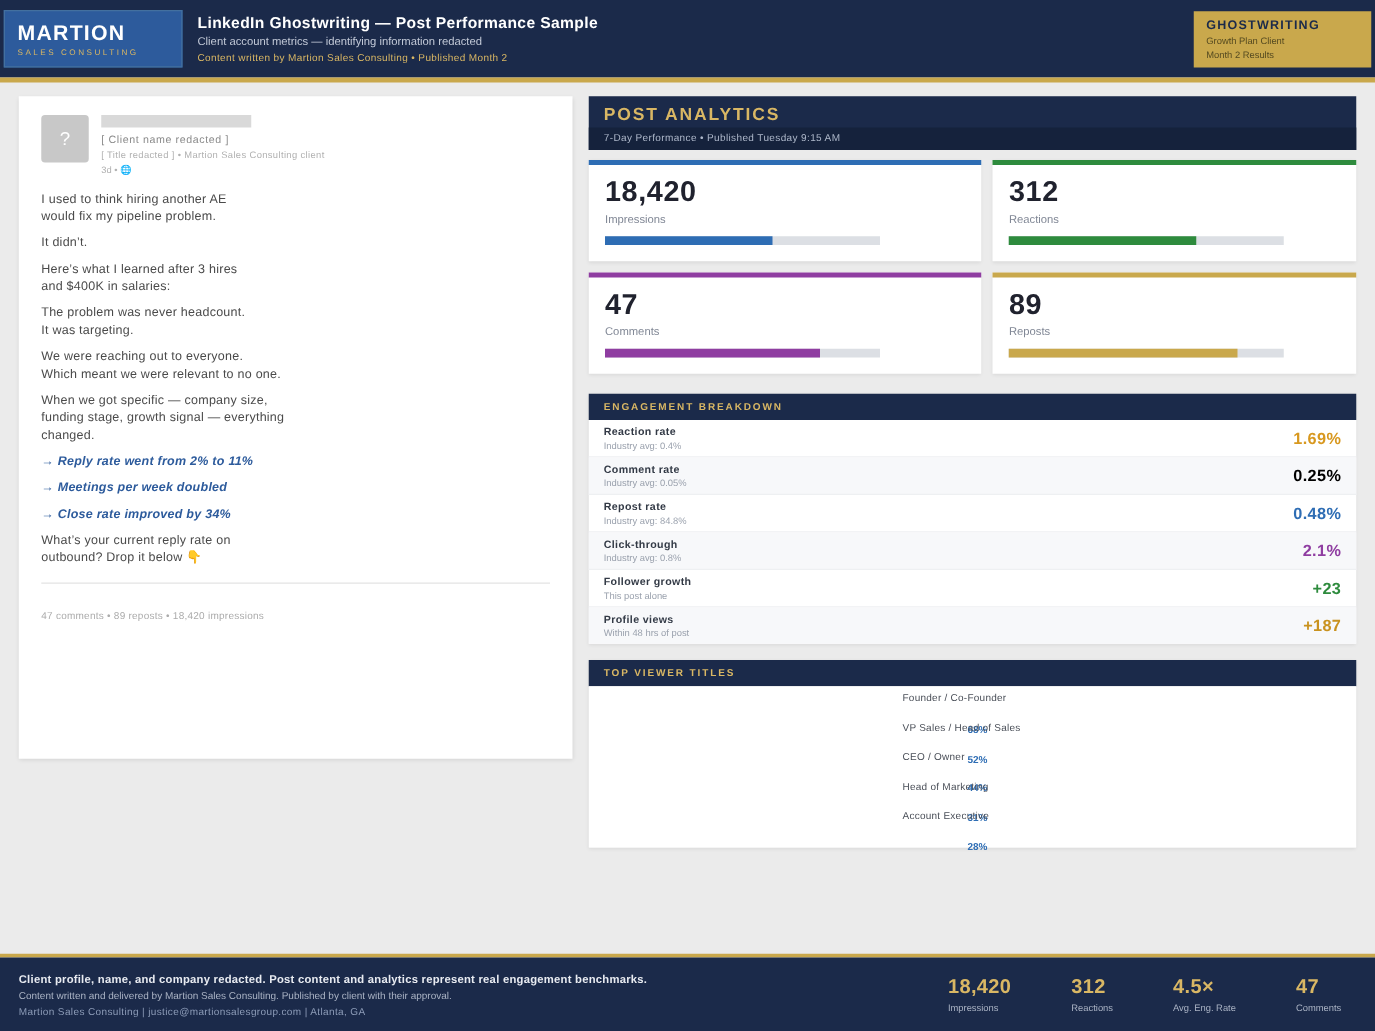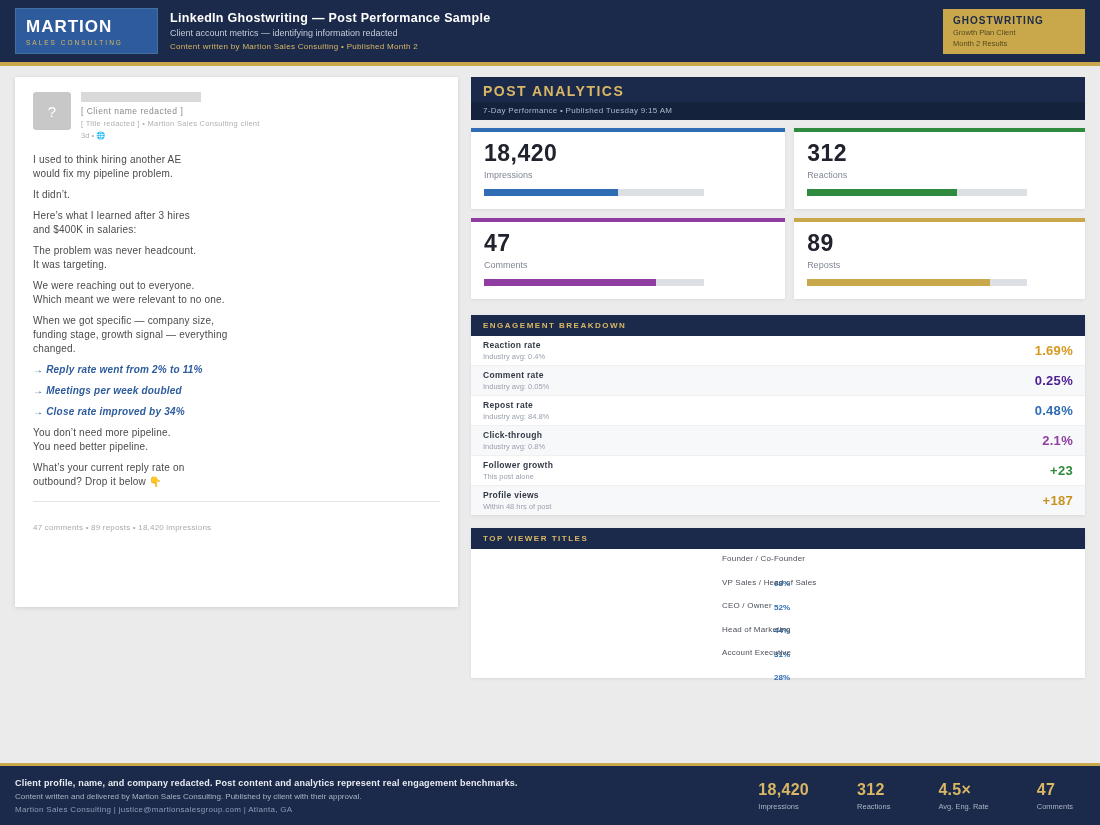--- a/index.html
+++ b/index.html
@@ -4,21 +4,21 @@
 <style>
   * { box-sizing: border-box; margin: 0; padding: 0; }
   html,body { width:1100px; height:825px; }
   body {
     font-family: "Liberation Sans", sans-serif;
     background: var(--bg, #ebebeb);
     overflow: hidden;
     color:#333;
   }
   
-  .topbar { height:62px; background:var(--navy,#1b2a4a); display:flex; align-items:center; padding:0 15px; }
+  .topbar { height:62px; background:var(--navy,#1b2a4a); display:flex; align-items:center; padding:0 3px; }
   .logo-box { width:143px; height:46px; background:#2d5b9c; border:1px solid #43709f; display:flex; flex-direction:column; justify-content:center; padding-left:10px; }
   .logo-name { color:#fff; font-weight:bold; font-size:17px; letter-spacing:1px; }
   .logo-tagline { color:var(--goldlight,#d9b764); font-size:6.5px; letter-spacing:2px; margin-top:2px; }
   .head-text { margin-left:12px; flex:1; }
   .head-title { color:#fff; font-weight:bold; font-size:12.5px; letter-spacing:0.3px; }
   .head-subtitle { color:#c3cad8; font-size:9px; margin-top:3px; }
   .head-byline { color:var(--goldlight,#d9b764); font-size:8px; margin-top:4px; letter-spacing:0.3px; }
   .badge { width:142px; background:var(--gold,#c9a84c); padding:6px 10px; align-self:center; }
   .badge-title { color:var(--navy,#1b2a4a); font-weight:bold; font-size:10px; letter-spacing:1px; }
   .badge-line { color:#554a20; font-size:7.5px; margin-top:2px; }
@@ -131,22 +131,20 @@
         <p>We were reaching out to everyone.
 Which meant we were relevant to no one.</p>
         <p>When we got specific — company size,
 funding stage, growth signal — everything
 changed.</p>
         <div class="bullets">
           <p class="bullet">→  Reply rate went from 2% to 11%</p>
           <p class="bullet">→  Meetings per week doubled</p>
           <p class="bullet">→  Close rate improved by 34%</p>
         </div>
-        <p>You don’t need more pipeline.
-You need better pipeline.</p>
         <p>What’s your current reply rate on
 outbound? Drop it below 👇</p>
       </div>
       <div class="post-divider"></div>
       <div class="post-stats">47 comments  •  89 reposts  •  18,420 impressions</div>
     </section>
 
     <section class="analytics-col">
 
       <div class="analytics-header">
@@ -193,21 +191,21 @@
                 <div class="engage-label">Reaction rate</div>
                 <div class="engage-sub">Industry avg: 0.4%</div>
               </div>
             <div class="engage-value" style="color: rgb(216, 152, 31);">1.69%</div>
           </div>
           <div class="engage-row">
             <div>
                 <div class="engage-label">Comment rate</div>
                 <div class="engage-sub">Industry avg: 0.05%</div>
               </div>
-            <div class="engage-value" style="color: #4c1d95;">0.25%</div>
+            <div class="engage-value" style="color: #000000;">0.25%</div>
           </div>
           <div class="engage-row">
             <div>
                 <div class="engage-label">Repost rate</div>
                 <div class="engage-sub">Industry avg: 84.8%</div>
               </div>
             <div class="engage-value" style="color: rgb(46, 109, 180);">0.48%</div>
           </div>
           <div class="engage-row">
             <div>

